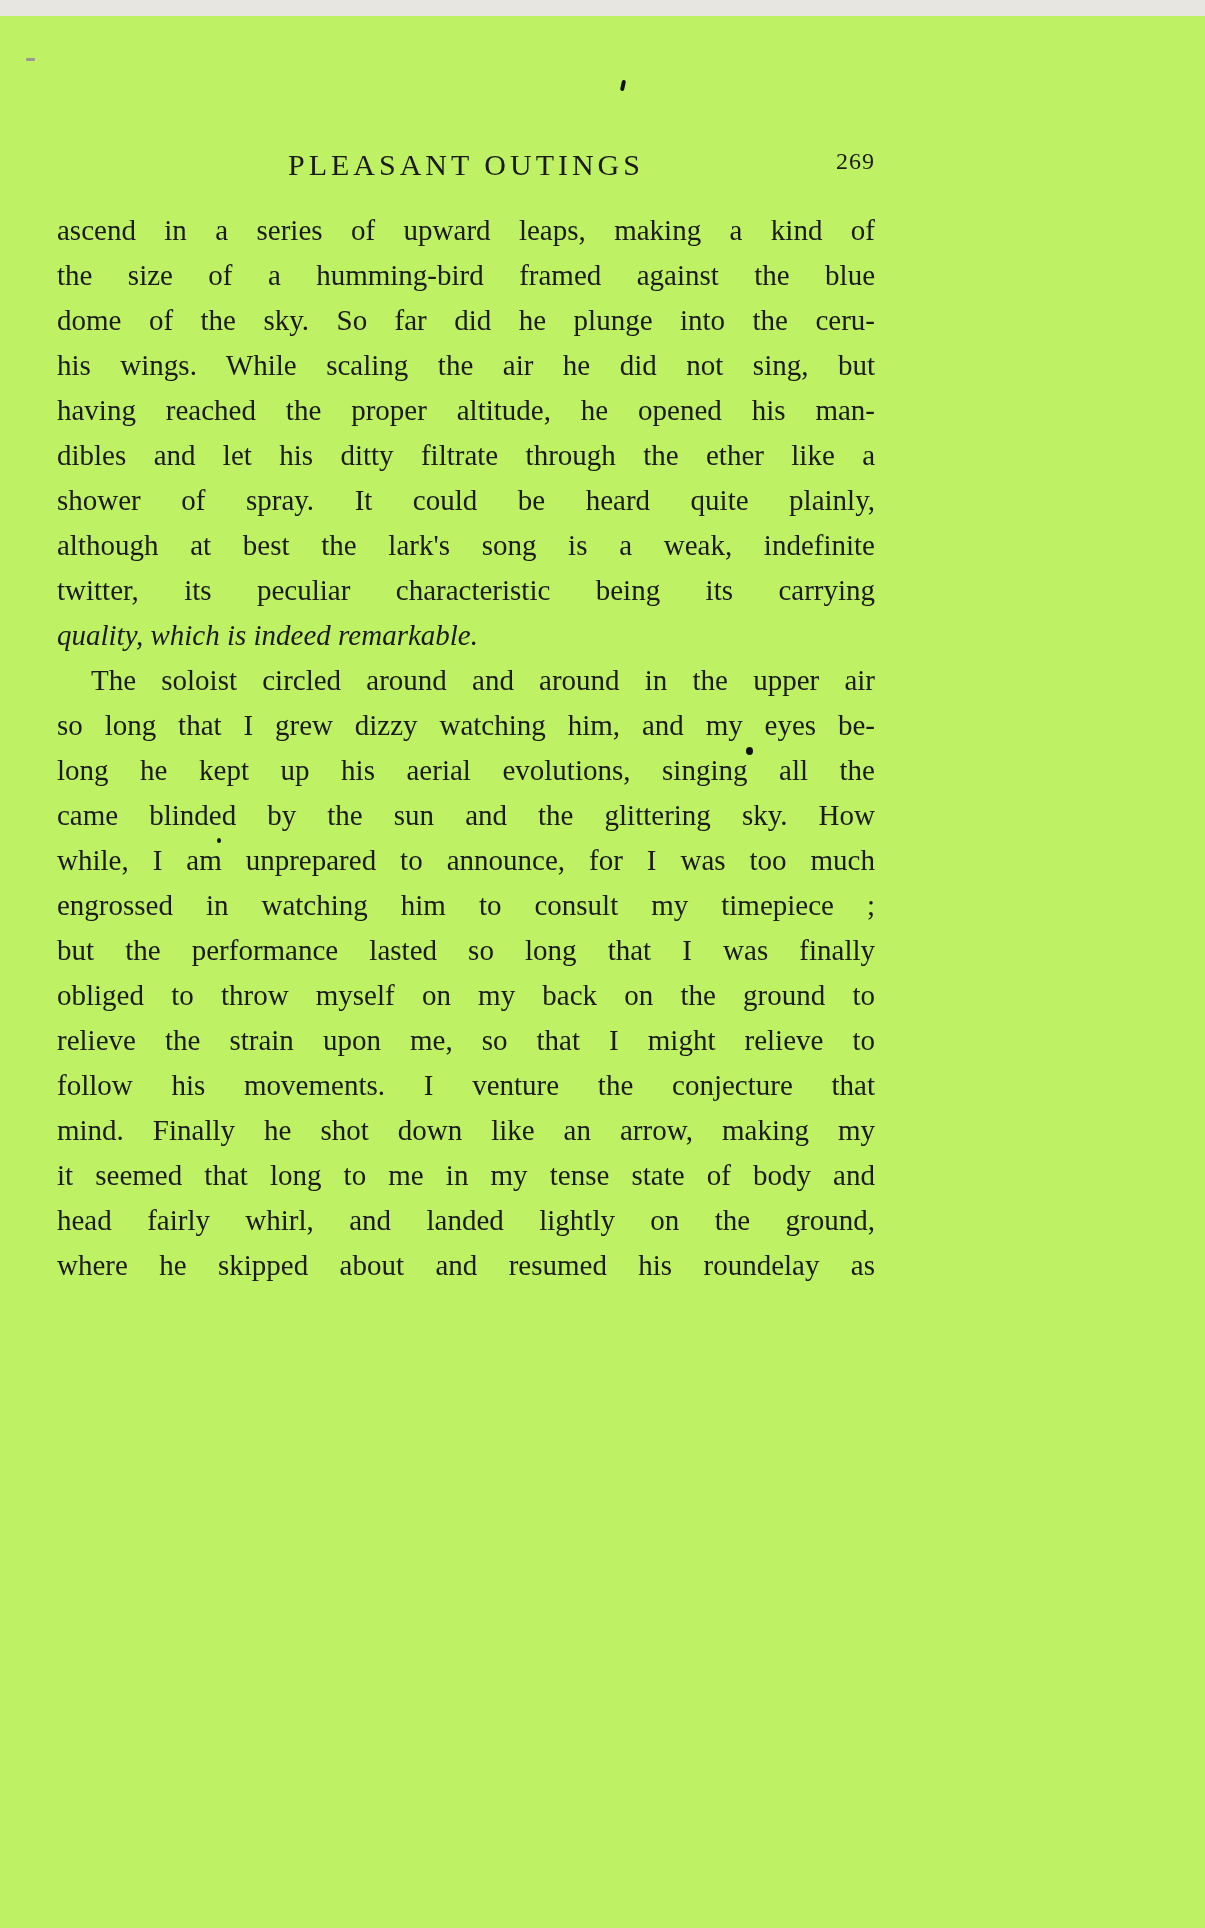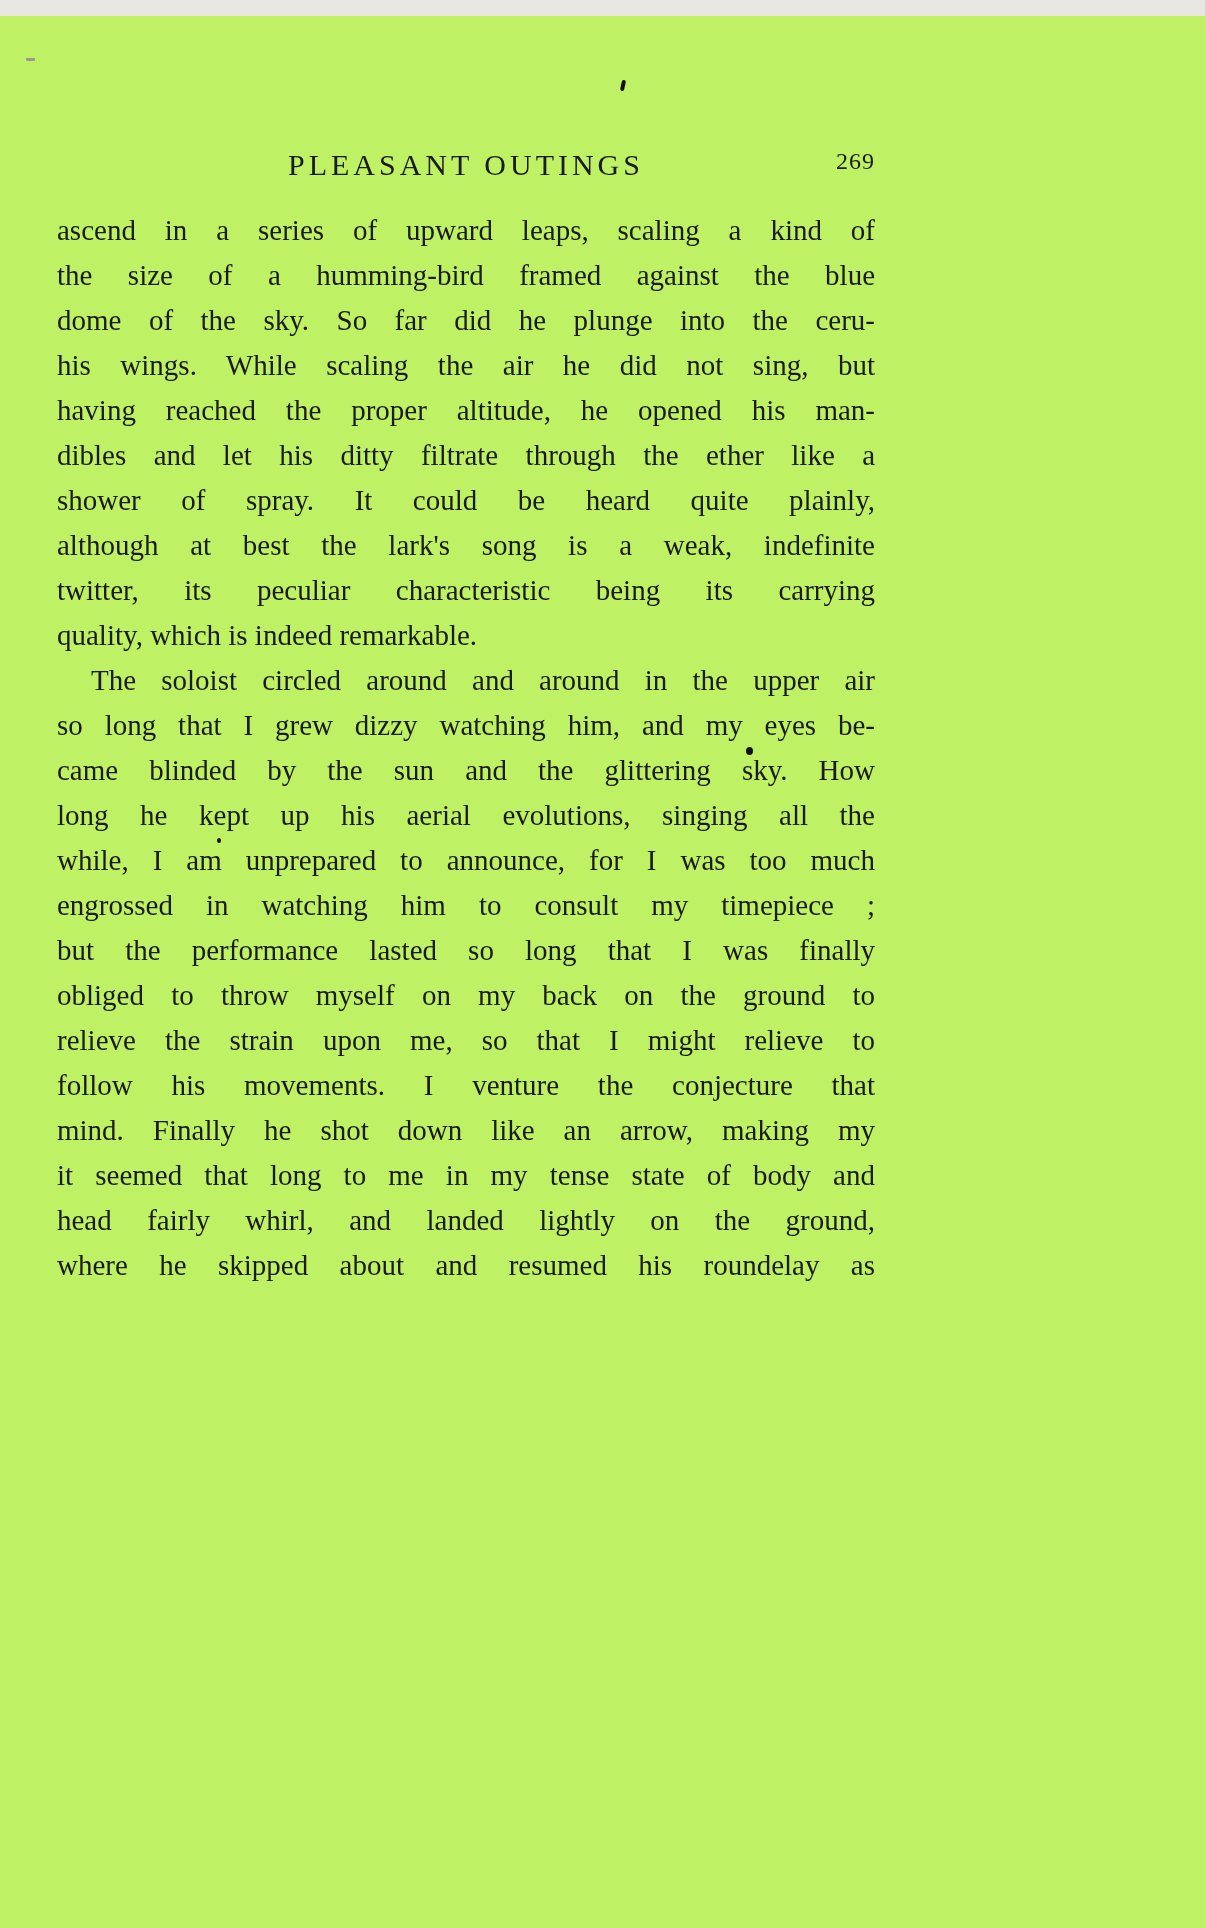--- a/index.html
+++ b/index.html
@@ -46,20 +46,21 @@
     width: 818px;
     font-size: 29px;
     line-height: 45px;
   }
   .line {
     text-align: justify;
     text-align-last: justify;
   }
   .line.last-line {
     text-align-last: left;
+    font-style: italic;
   }
   .line.indent {
     padding-left: 34px;
   }
   .speck {
     position: absolute;
     background: #111;
     border-radius: 50%;
   }
   .speck-top-quote {
@@ -103,34 +104,34 @@
 <body>
 
 <div class="page">
 
   <div class="running-header">
     <span class="header-title">PLEASANT  OUTINGS</span>
     <span class="page-number">269</span>
   </div>
 
   <div class="text-block" id="text-block">
-      <div class="line">ascend in a series of upward leaps, scaling a kind of</div>
+      <div class="line">ascend in a series of upward leaps, making a kind of</div>
       <div class="line">the size of a humming-bird framed against the blue</div>
       <div class="line">dome of the sky.  So far did he plunge into the ceru-</div>
       <div class="line">his wings.  While scaling the air he did not sing, but</div>
       <div class="line">having reached the proper altitude, he opened his man-</div>
       <div class="line">dibles and let his ditty filtrate through the ether like a</div>
       <div class="line">shower of spray.  It could be heard quite plainly,</div>
       <div class="line">although at best the lark's song is a weak, indefinite</div>
       <div class="line">twitter, its peculiar characteristic being its carrying</div>
       <div class="line last-line">quality, which is indeed remarkable.</div>
       <div class="line indent">The soloist circled around and around in the upper air</div>
       <div class="line">so long that I grew dizzy watching him, and my eyes be-</div>
+      <div class="line">long he kept up his aerial evolutions, singing all the</div>
       <div class="line">came blinded by the sun and the glittering sky.  How</div>
-      <div class="line">long he kept up his aerial evolutions, singing all the</div>
       <div class="line">while, I am unprepared to announce, for I was too much</div>
       <div class="line">engrossed in watching him to consult my timepiece ;</div>
       <div class="line">but the performance lasted so long that I was finally</div>
       <div class="line">obliged to throw myself on my back on the ground to</div>
       <div class="line">relieve the strain upon me, so that I might relieve to</div>
       <div class="line">follow his movements.  I venture the conjecture that</div>
       <div class="line">mind.  Finally he shot down like an arrow, making my</div>
       <div class="line">it seemed that long to me in my tense state of body and</div>
       <div class="line">head fairly whirl, and landed lightly on the ground,</div>
       <div class="line">where he skipped about and resumed his roundelay as</div>

